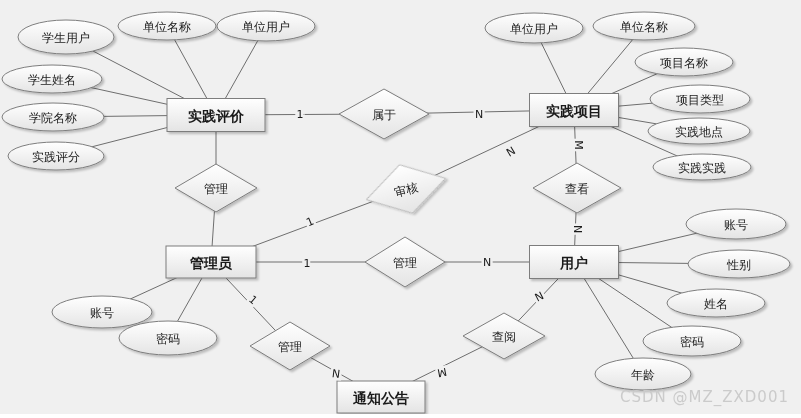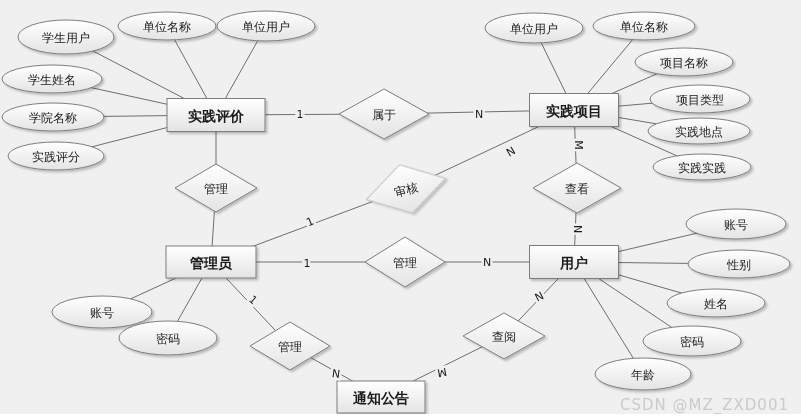--- a/index.html
+++ b/index.html
@@ -8,21 +8,21 @@
     background:#f0f0f0;
     font-family:"DejaVu Sans",sans-serif;
   }
   #diagram-root{position:absolute;inset:0;}
   svg text{user-select:none;}
   .bottom-strip{
     position:absolute;left:0;bottom:0;width:801px;height:4px;
     background:#ffffff;
   }
   .watermark{
-    position:absolute;right:12px;bottom:4px;
+    position:absolute;right:12px;bottom:12px;
     font-size:15px;letter-spacing:1px;color:#cbcbcb;
     font-family:"DejaVu Sans",sans-serif;
     pointer-events:none;white-space:nowrap;
   }
 </style>
 </head>
 <body>
 
 <div id="diagram-root">
   <svg id="er-svg" width="801" height="418" viewBox="0 0 801 418" xmlns="http://www.w3.org/2000/svg">

